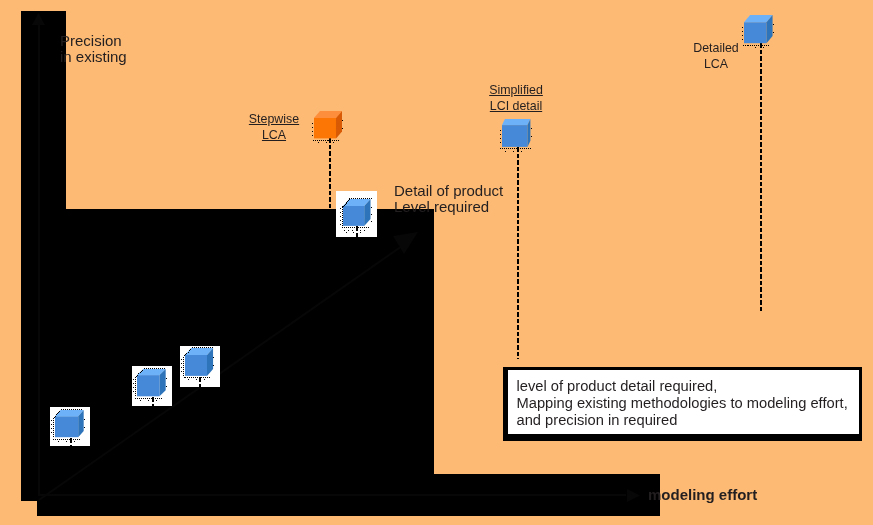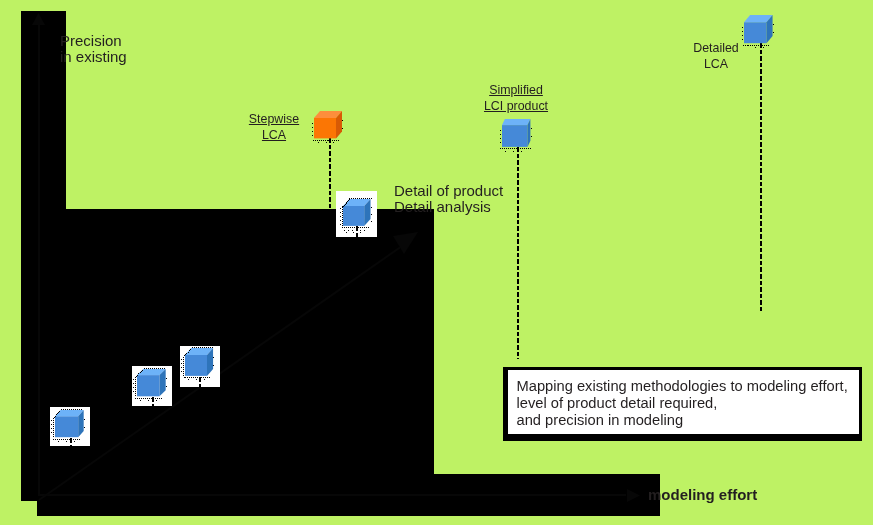--- a/index.html
+++ b/index.html
@@ -1,17 +1,17 @@
 <!DOCTYPE html>
 <html><head>
 <meta charset="utf-8">
 <style>
   html,body{margin:0;padding:0;background:#ffffff;}
   body{width:873px;height:525px;font-family:"Liberation Sans",sans-serif;overflow:hidden;}
-  #stage{position:relative;width:873px;height:525px;background:#bef264;}
+  #stage{position:relative;width:873px;height:525px;background:#fdba74;}
   .occluder{position:absolute;background:#000000;}
   .axisline{position:absolute;background:#070707;}
   .axisart{position:absolute;}
   .txt{position:absolute;color:#231f20;white-space:pre;font-size:15px;line-height:16.7px;}
   .smtxt{position:absolute;color:#231f20;white-space:pre;font-size:12.4px;line-height:14px;text-align:center;}
   .smtxt .l2{margin-top:1.6px;}
   .cube{position:absolute;}
   .cube.blue{--cf:#4589D8;--ct:#6DB2F8;--cs:#2E74BA;}
   .cube.orange{--cf:#FB7604;--ct:#FD8E3C;--cs:#D85A05;}
   .whitebox{position:absolute;background:#ffffff;}
@@ -50,27 +50,27 @@
      <polygon points="13,6.5 0,0 0,13" fill="#070707"></polygon>
   </svg>
 
   <svg class="axisart" style="left:30px;top:225px;width:400px;height:285px" viewBox="0 0 400 285">
      <line x1="9" y1="275" x2="372" y2="21" stroke="#070707" stroke-width="2"></line>
      <polygon points="388,7 363,11 374,29" fill="#070707"></polygon>
   </svg>
 
   <div class="txt" style="left:60px;top:32.5px;"><div>Precision</div><div>in existing</div></div>
 
-  <div class="txt" style="left:394px;top:182.5px;"><div>Detail of product</div><div>Detail analysis</div></div>
+  <div class="txt" style="left:394px;top:182.5px;"><div>Detail of product</div><div>Level required</div></div>
 
   <div class="txt" style="left:648px;top:487px;font-weight:bold;">modeling effort</div>
 
   <div class="smtxt" style="left:234px;top:112px;width:80px;text-decoration:underline;"><div>Stepwise</div><div class="l2">LCA</div></div>
 
-  <div class="smtxt" style="left:476px;top:83px;width:80px;text-decoration:underline;"><div>Simplified</div><div class="l2">LCI product</div></div>
+  <div class="smtxt" style="left:476px;top:83px;width:80px;text-decoration:underline;"><div>Simplified</div><div class="l2">LCI detail</div></div>
 
   <div class="smtxt" style="left:676px;top:41px;width:80px;"><div>Detailed</div><div class="l2">LCA</div></div>
 
   <div class="dashline" style="left:329.2px;top:137.5px;height:70px;"></div>
   <div class="dashline" style="left:516.8px;top:147px;height:212px;"></div>
   <div class="dashline" style="left:759.5px;top:43px;height:268px;"></div>
 
   <div class="whitebox" style="left:49.9px;top:406.8px;width:39.8px;height:39.5px;"></div>
   <svg class="cube blue" style="left:48.4px;top:407.7px;width:41.7px;height:40.2px" viewBox="0 0 41.7 40.2">
     <polygon points="7.0,8.2 7.0,29.2 30.2,29.2 30.2,8.2" fill="var(--cf)"></polygon>
@@ -131,15 +131,15 @@
     <path d="M5.2 14.2h1v1h-1zM5.2 18.2h1v1h-1zM5.2 22.2h1v1h-1zM5.2 26.2h1v1h-1zM36.0 11.0h1v1h-1zM36.0 19.0h1v1h-1z" fill="#000000" shape-rendering="crispEdges"></path>
     <path d="M10.5 34.2h1v1h-1zM18.5 34.2h1v1h-1zM26.5 34.2h1v1h-1z" fill="#000000" shape-rendering="crispEdges"></path>
   </svg>
 
   <div class="dashline" style="left:69.8px;top:437.5px;height:10px;"></div>
   <div class="dashline" style="left:151.5px;top:397.0px;height:10px;"></div>
   <div class="dashline" style="left:199.0px;top:376.5px;height:12px;"></div>
   <div class="dashline" style="left:356.0px;top:226.0px;height:12px;"></div>
 
   <div class="caption-box" style="left:502.7px;top:366.8px;width:359.6px;height:74px;"></div>
-  <div class="caption-text" style="left:516.5px;top:377.5px;"><div>Mapping existing methodologies to modeling effort,</div><div>level of product detail required,</div><div>and precision in modeling</div></div>
+  <div class="caption-text" style="left:516.5px;top:377.5px;"><div>level of product detail required,</div><div>Mapping existing methodologies to modeling effort,</div><div>and precision in required</div></div>
 
 </div>
 
 </body></html>

